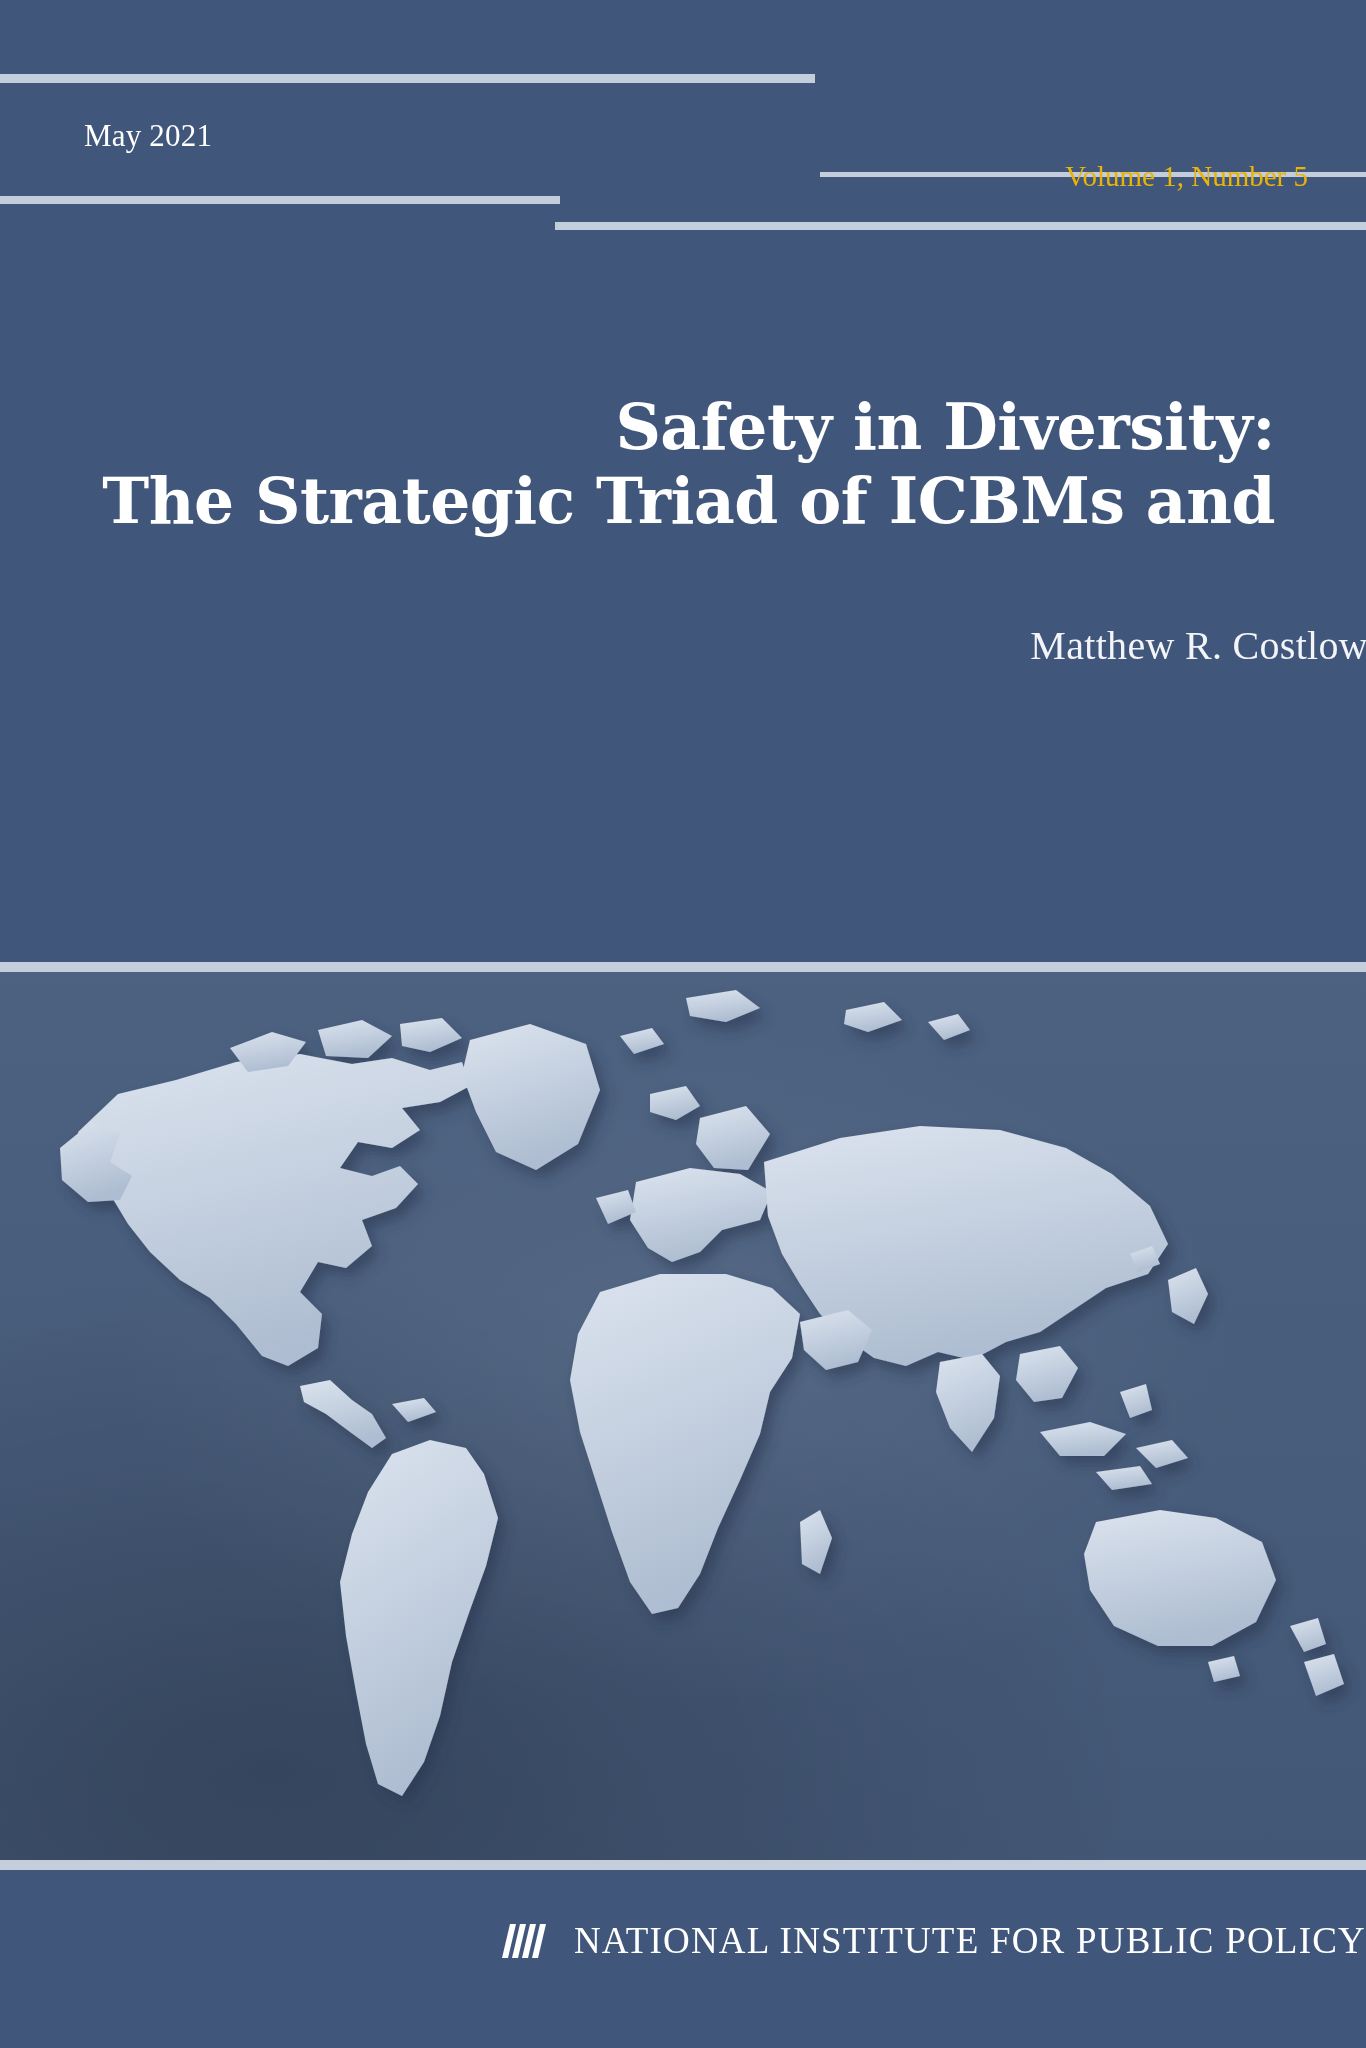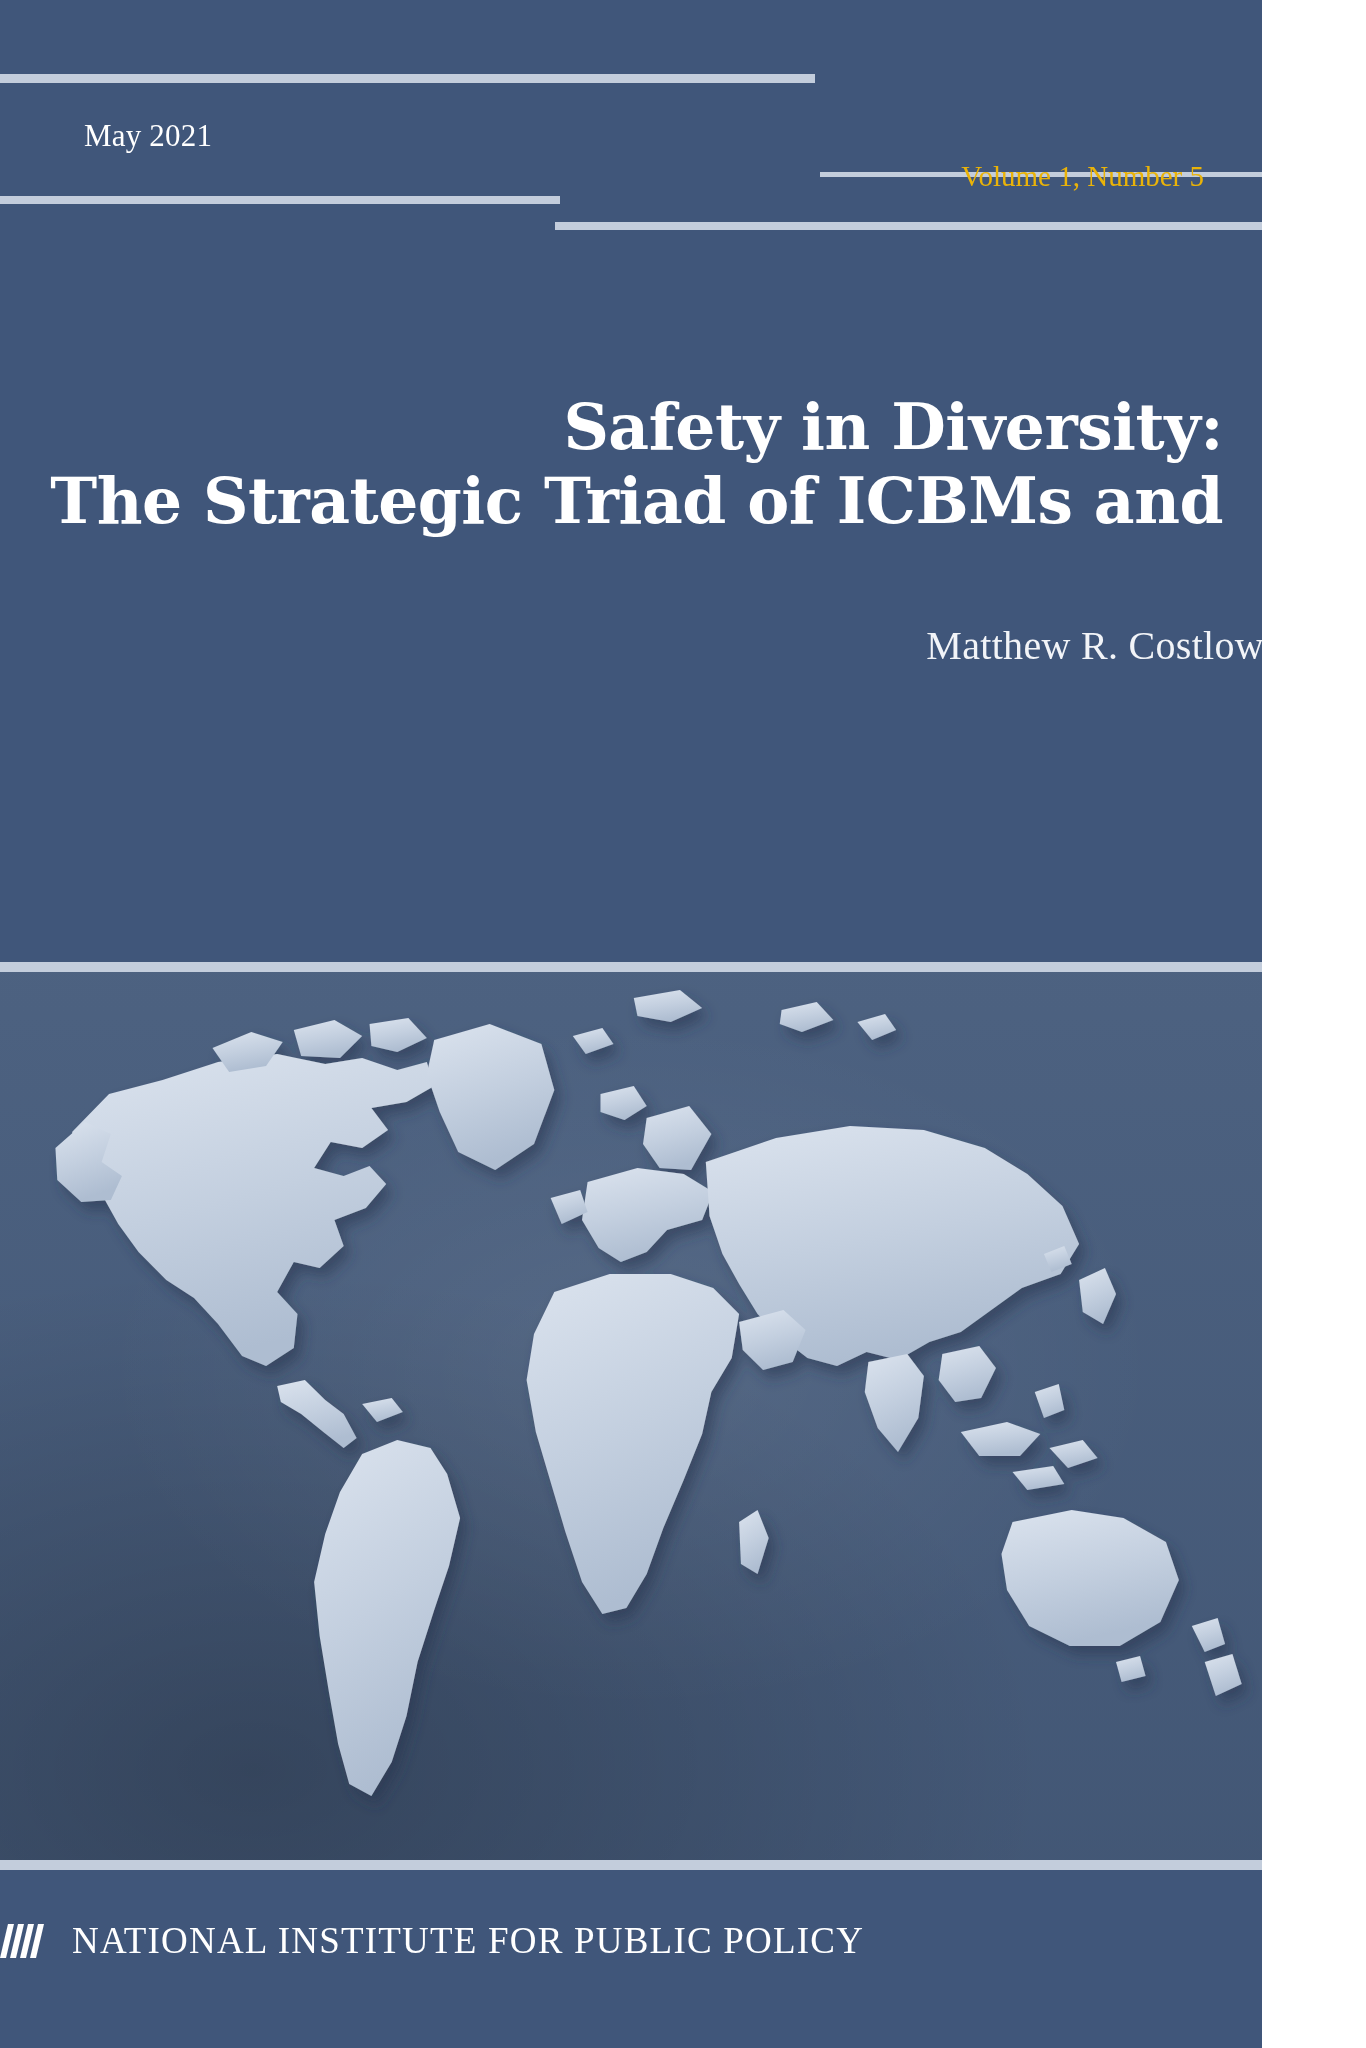--- a/index.html
+++ b/index.html
@@ -9,21 +9,21 @@
   }
   body {
     width: 1366px;
     height: 2048px;
     overflow: hidden;
     font-family: "Liberation Serif", serif;
   }
 
   .cover {
     position: relative;
-    width: 1262px;
+    width: 1366px;
     height: 2048px;
     background: #40567a;
     overflow: hidden;
   }
 
   
   .header {
     position: relative;
     width: 100%;
     height: 250px;
@@ -180,21 +180,21 @@
     height: 10px;
     background: #c3cddc;
   }
   .footer-inner {
     position: absolute;
     left: 0;
     top: 58px;
     width: 100%;
     display: flex;
     align-items: center;
-    justify-content: flex-start;
+    justify-content: flex-end;
     gap: 26px;
   }
   .logo-mark {
     display: inline-block;
     width: 46px;
     height: 44px;
   }
   .org-name {
     color: #ffffff;
     font-family: "Liberation Serif", serif;

